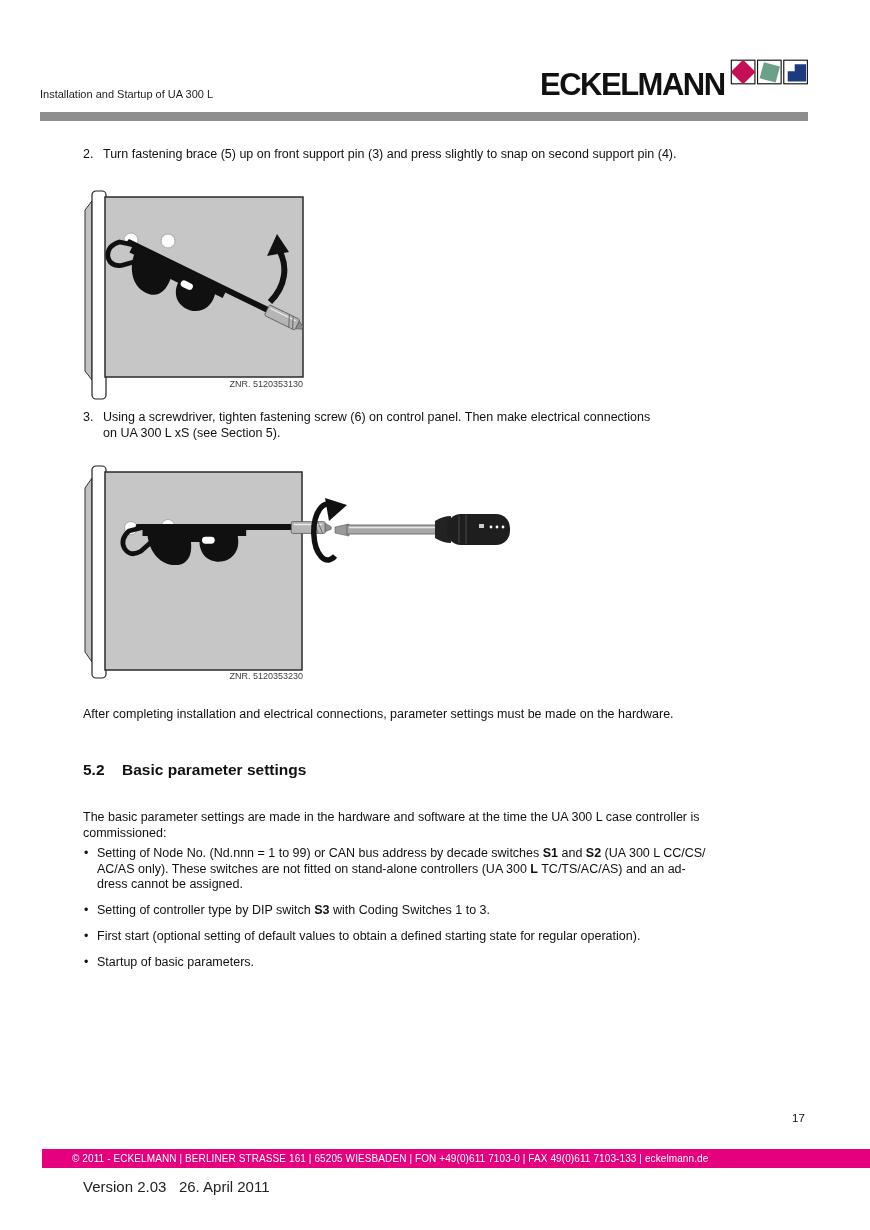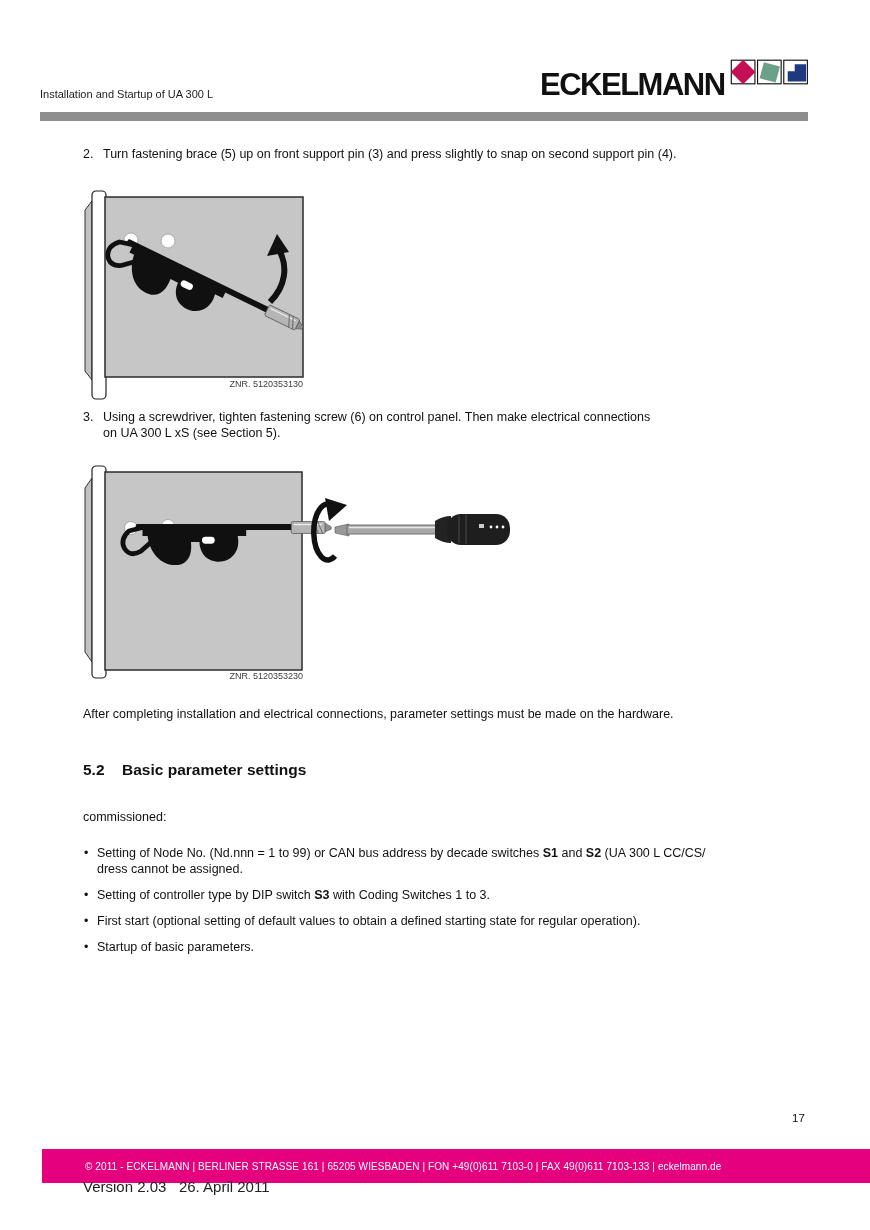--- a/index.html
+++ b/index.html
@@ -33,22 +33,22 @@
   .bullet-marker { flex:0 0 13px; width:13px; }
   .bullet-text { flex:1; }
   .ln { display:block; }
   b { font-weight:700;margin-top:38px; }
   
   .figure { position:absolute; }
   #figure-1 { left:84px; top:190px; }
   #figure-2 { left:83px; top:464px; }
   .znr-text { font-family:"Liberation Sans", sans-serif; font-size:9px; fill:#3c3c3c; }
   
-  .footer-bar { position:absolute; left:42px; top:1149px; width:828px; height:34px;
-    display:flex; align-items:center; padding-left:43px; }
+  .footer-bar { position:absolute; left:42px; top:1149px; width:828px; height:19px;
+    display:flex; align-items:center; padding-left:30px; }
   .footer-bar-text { font-size:10px; color:#ffffff; letter-spacing:0.1px; }
   .version-text { position:absolute; left:83px; top:1178px; font-size:15px; color:#222;
     white-space:pre; }
   .page-number { position:absolute; left:792px; top:1112px; font-size:11.5px; color:#111; }
 </style>
 </head>
 <body>
 
 <div class="page">
 
@@ -141,28 +141,30 @@
     </svg>
   </div>
 
   <div id="install-note" class="para">After completing installation and electrical connections, parameter settings must be made on the hardware.</div>
 
   <div class="section-heading">
     <span class="sec-num">5.2</span><span>Basic parameter settings</span>
   </div>
 
   <div id="intro-para" class="para">
+      <span class="ln">The basic parameter settings are made in the hardware and software at the time the UA 300 L case controller is</span>
       <span class="ln">commissioned:</span>
     </div>
 
   <div class="bullet-list">
     <div class="bullet-item">
       <span class="bullet-marker">•</span>
       <span class="bullet-text">
           <span class="ln"><span>Setting of Node No. (Nd.nnn = 1 to 99) or CAN bus address by decade switches </span><b>S1</b><span> and </span><b>S2</b><span> (UA 300 L CC/CS/</span></span>
+          <span class="ln"><span>AC/AS only). These switches are not fitted on stand-alone controllers (UA 300 </span><b>L</b><span> TC/TS/AC/AS) and an ad-</span></span>
           <span class="ln"><span>dress cannot be assigned.</span></span>
         </span>
     </div>
     <div class="bullet-item">
       <span class="bullet-marker">•</span>
       <span class="bullet-text">
           <span class="ln"><span>Setting of controller type by DIP switch </span><b>S3</b><span> with Coding Switches 1 to 3.</span></span>
         </span>
     </div>
     <div class="bullet-item">

